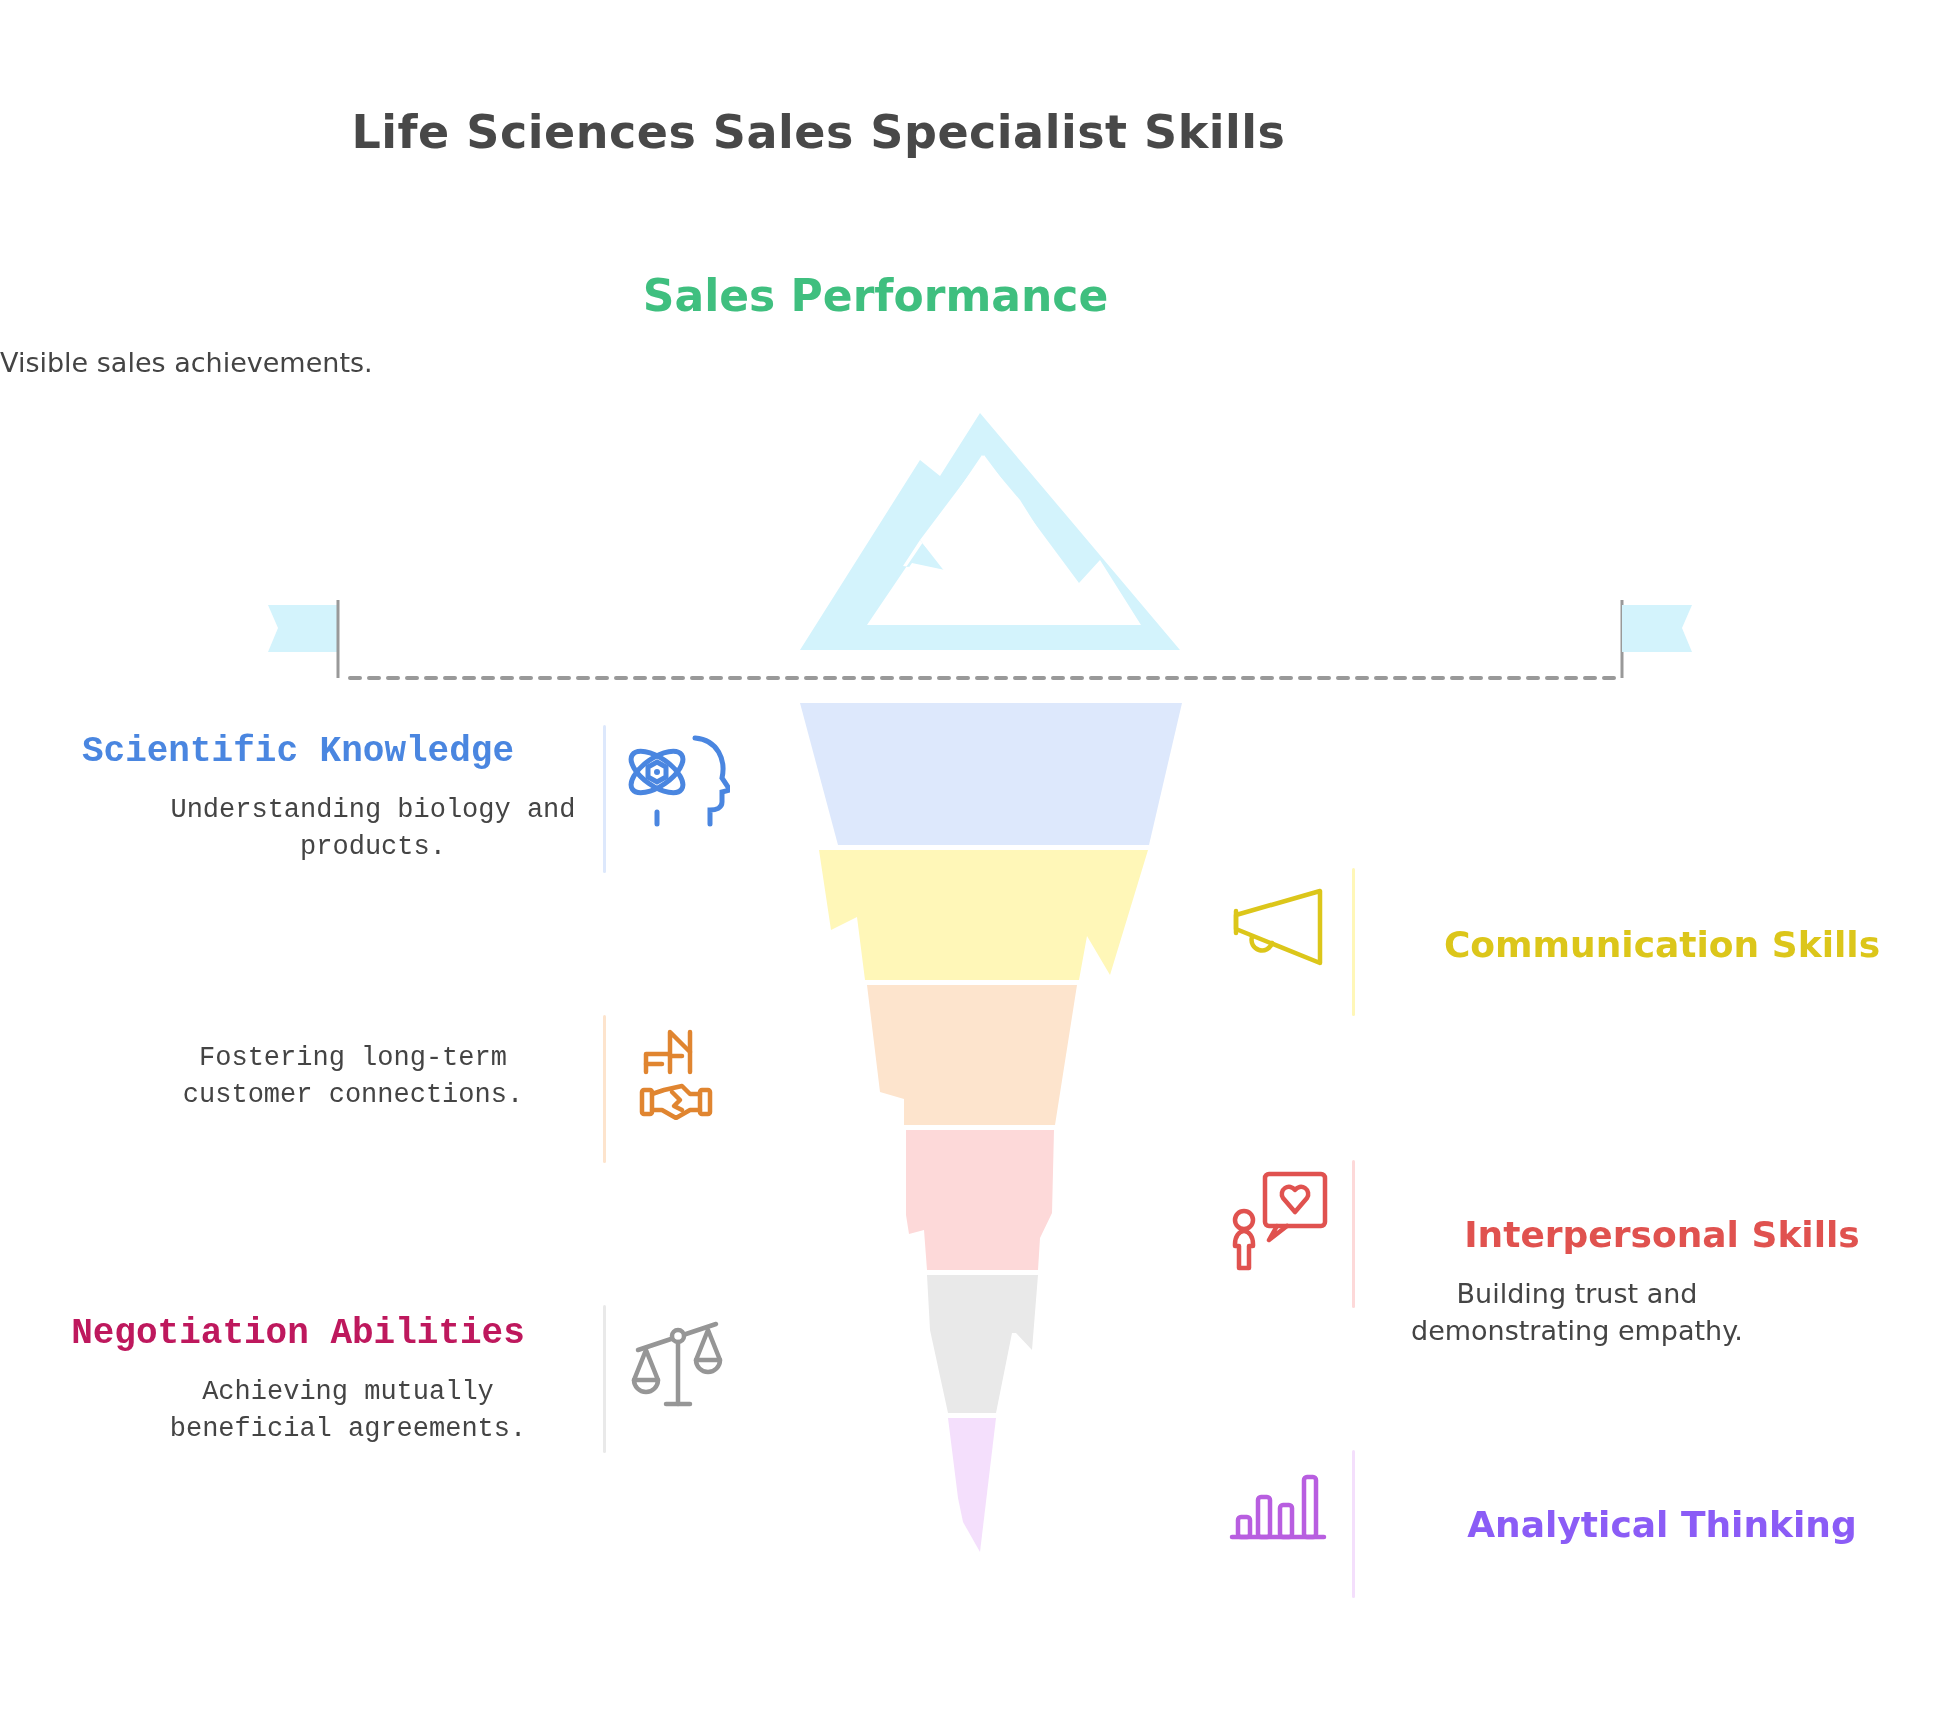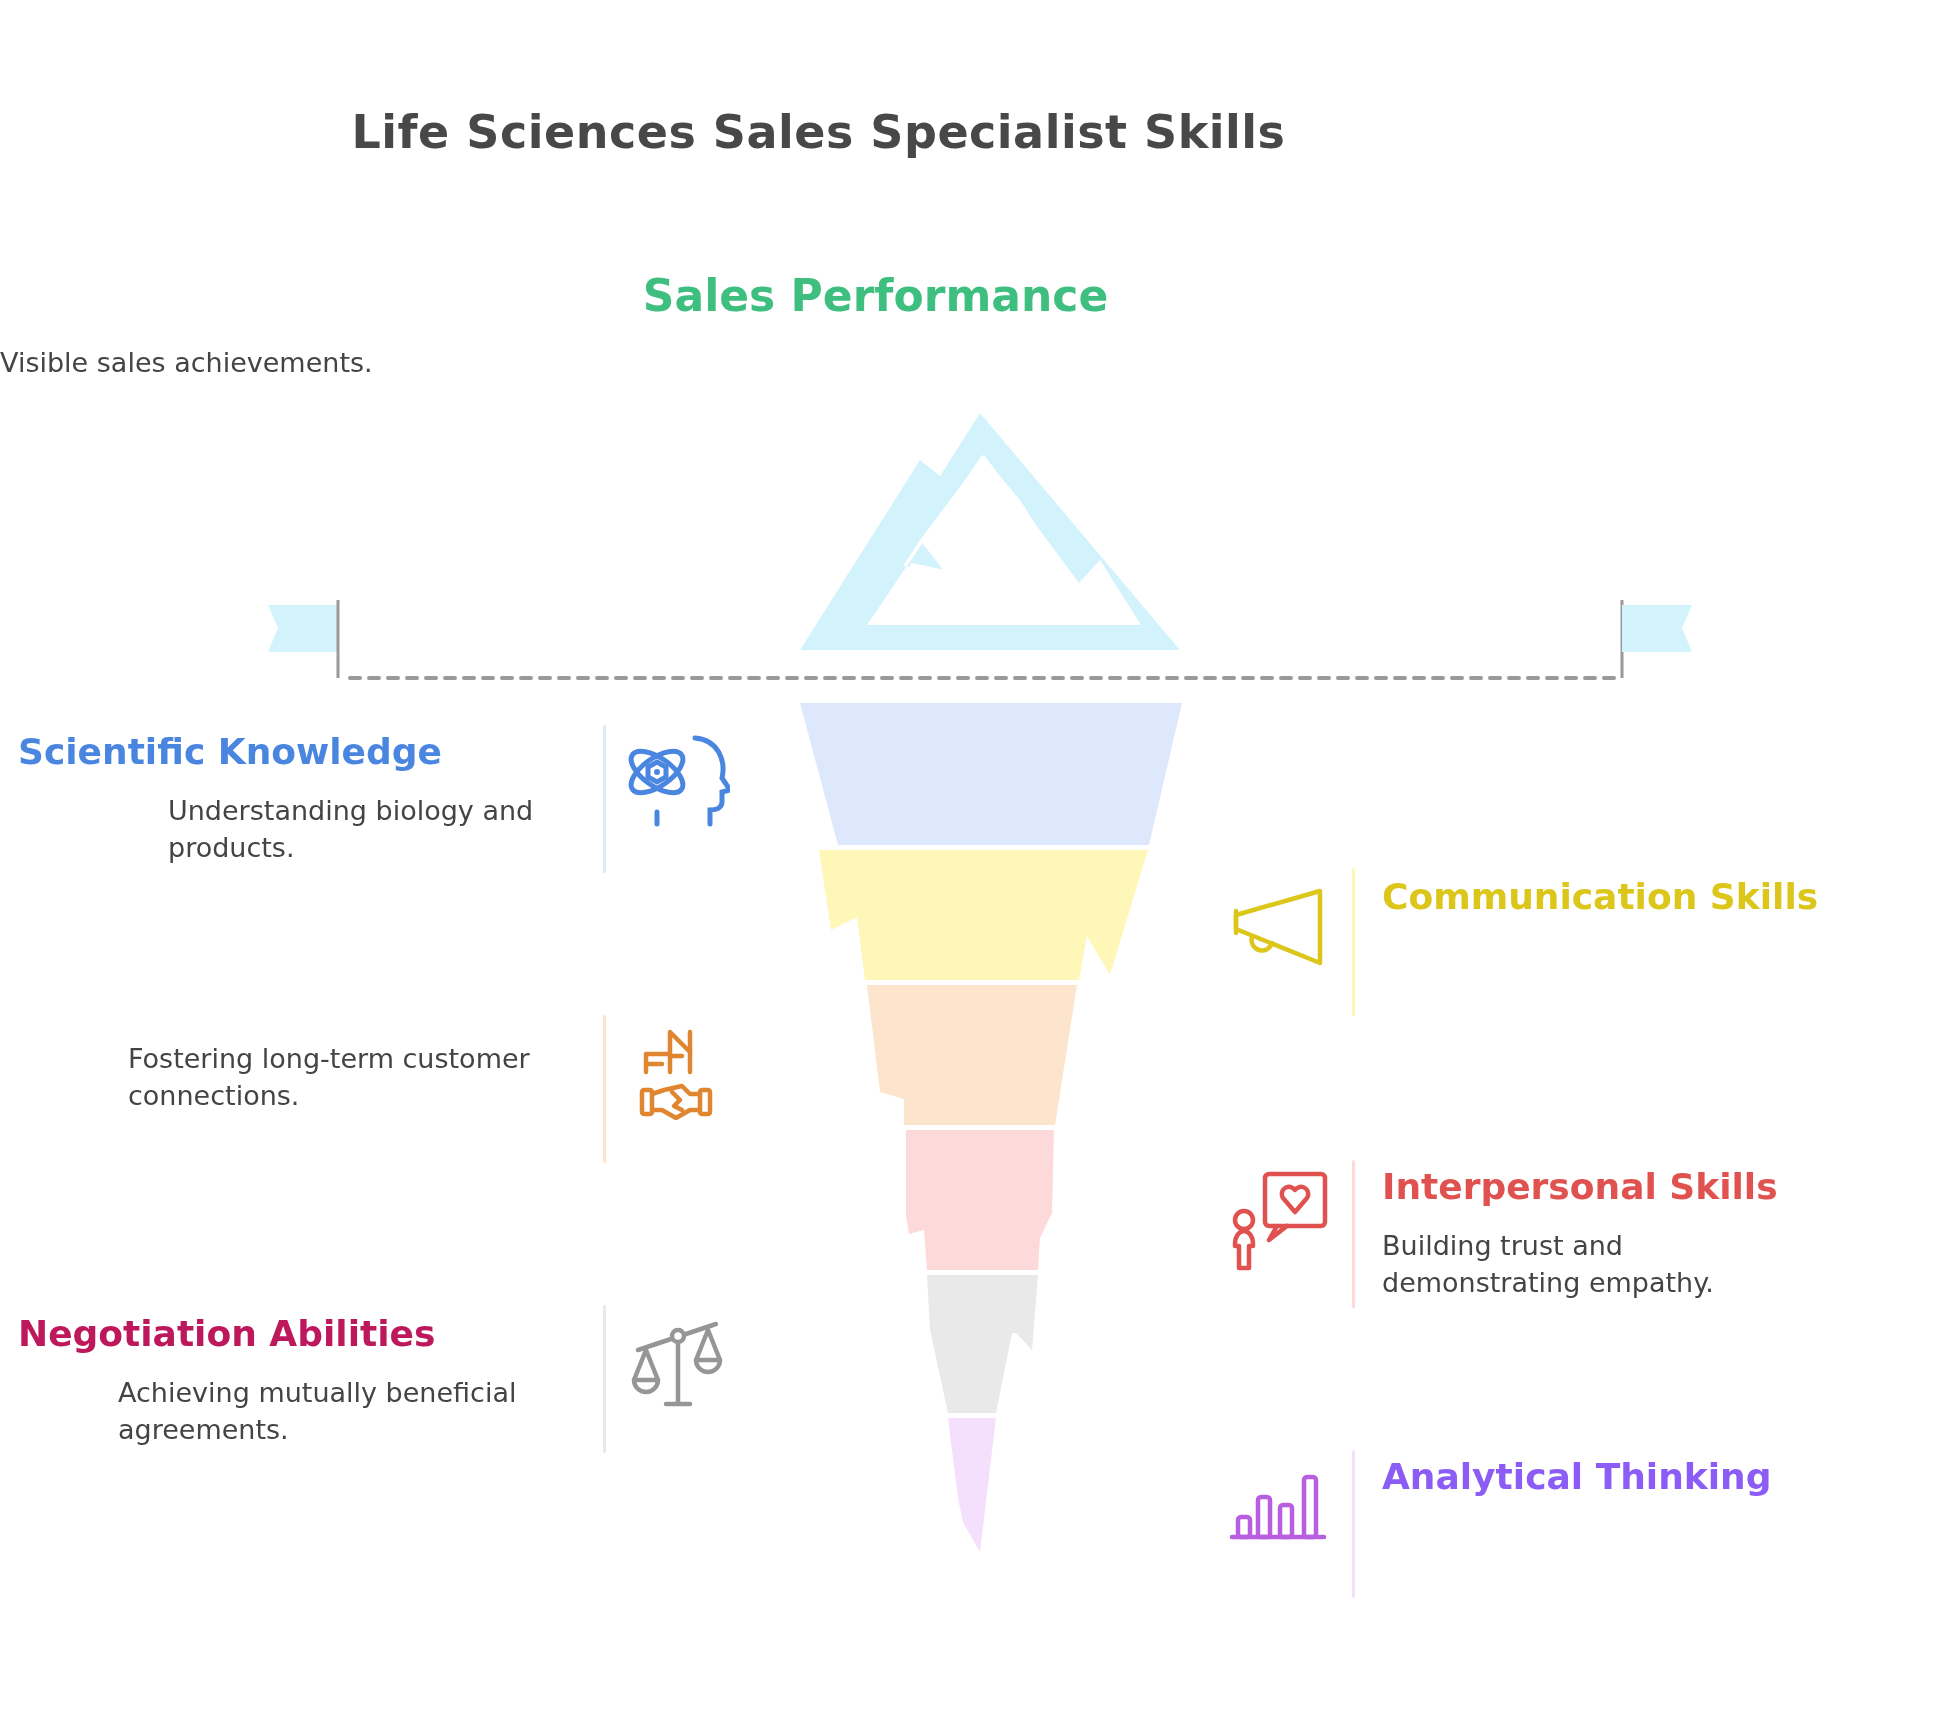--- a/index.html
+++ b/index.html
@@ -8,22 +8,22 @@
   .title { position: absolute; left: 0; width: 1637px; top: 105px; text-align: center;
            font-size: 46px; font-weight: bold; color: #484848; letter-spacing: 0.5px; }
   .top-head { position: absolute; left: 0; width: 1751px; top: 270px; text-align: center;
               font-size: 44px; font-weight: bold; }
   .top-desc { position: absolute; left: 0; width: 1944px; top: 347px; text-align: left;
               font-size: 27px; color: #444; }
   svg.art { position: absolute; left: 0; top: 0; }
   .item { position: absolute; width: 560px; }
   .item .head { font-size: 36px; font-weight: bold; line-height: 44px; white-space: nowrap; }
   .item .desc { font-size: 27px; line-height: 37px; color: #444; margin-top: 18px; }
-  .left { text-align: left; }
-  .right { text-align: left; }
+  .left { text-align: center; font-family: Liberation Mono, monospace; }
+  .right { text-align: center; margin-top: 48px; }
   .vbar { position: absolute; width: 3px; border-radius: 2px; }
   .icon { position: absolute; }
 </style>
 </head>
 <body>
 
 <div class="title">Life Sciences Sales Specialist Skills</div>
 
 <div class="top-head" style="color:#3fbf7f;">Sales Performance</div>
 <div class="top-desc">Visible sales achievements.</div>

